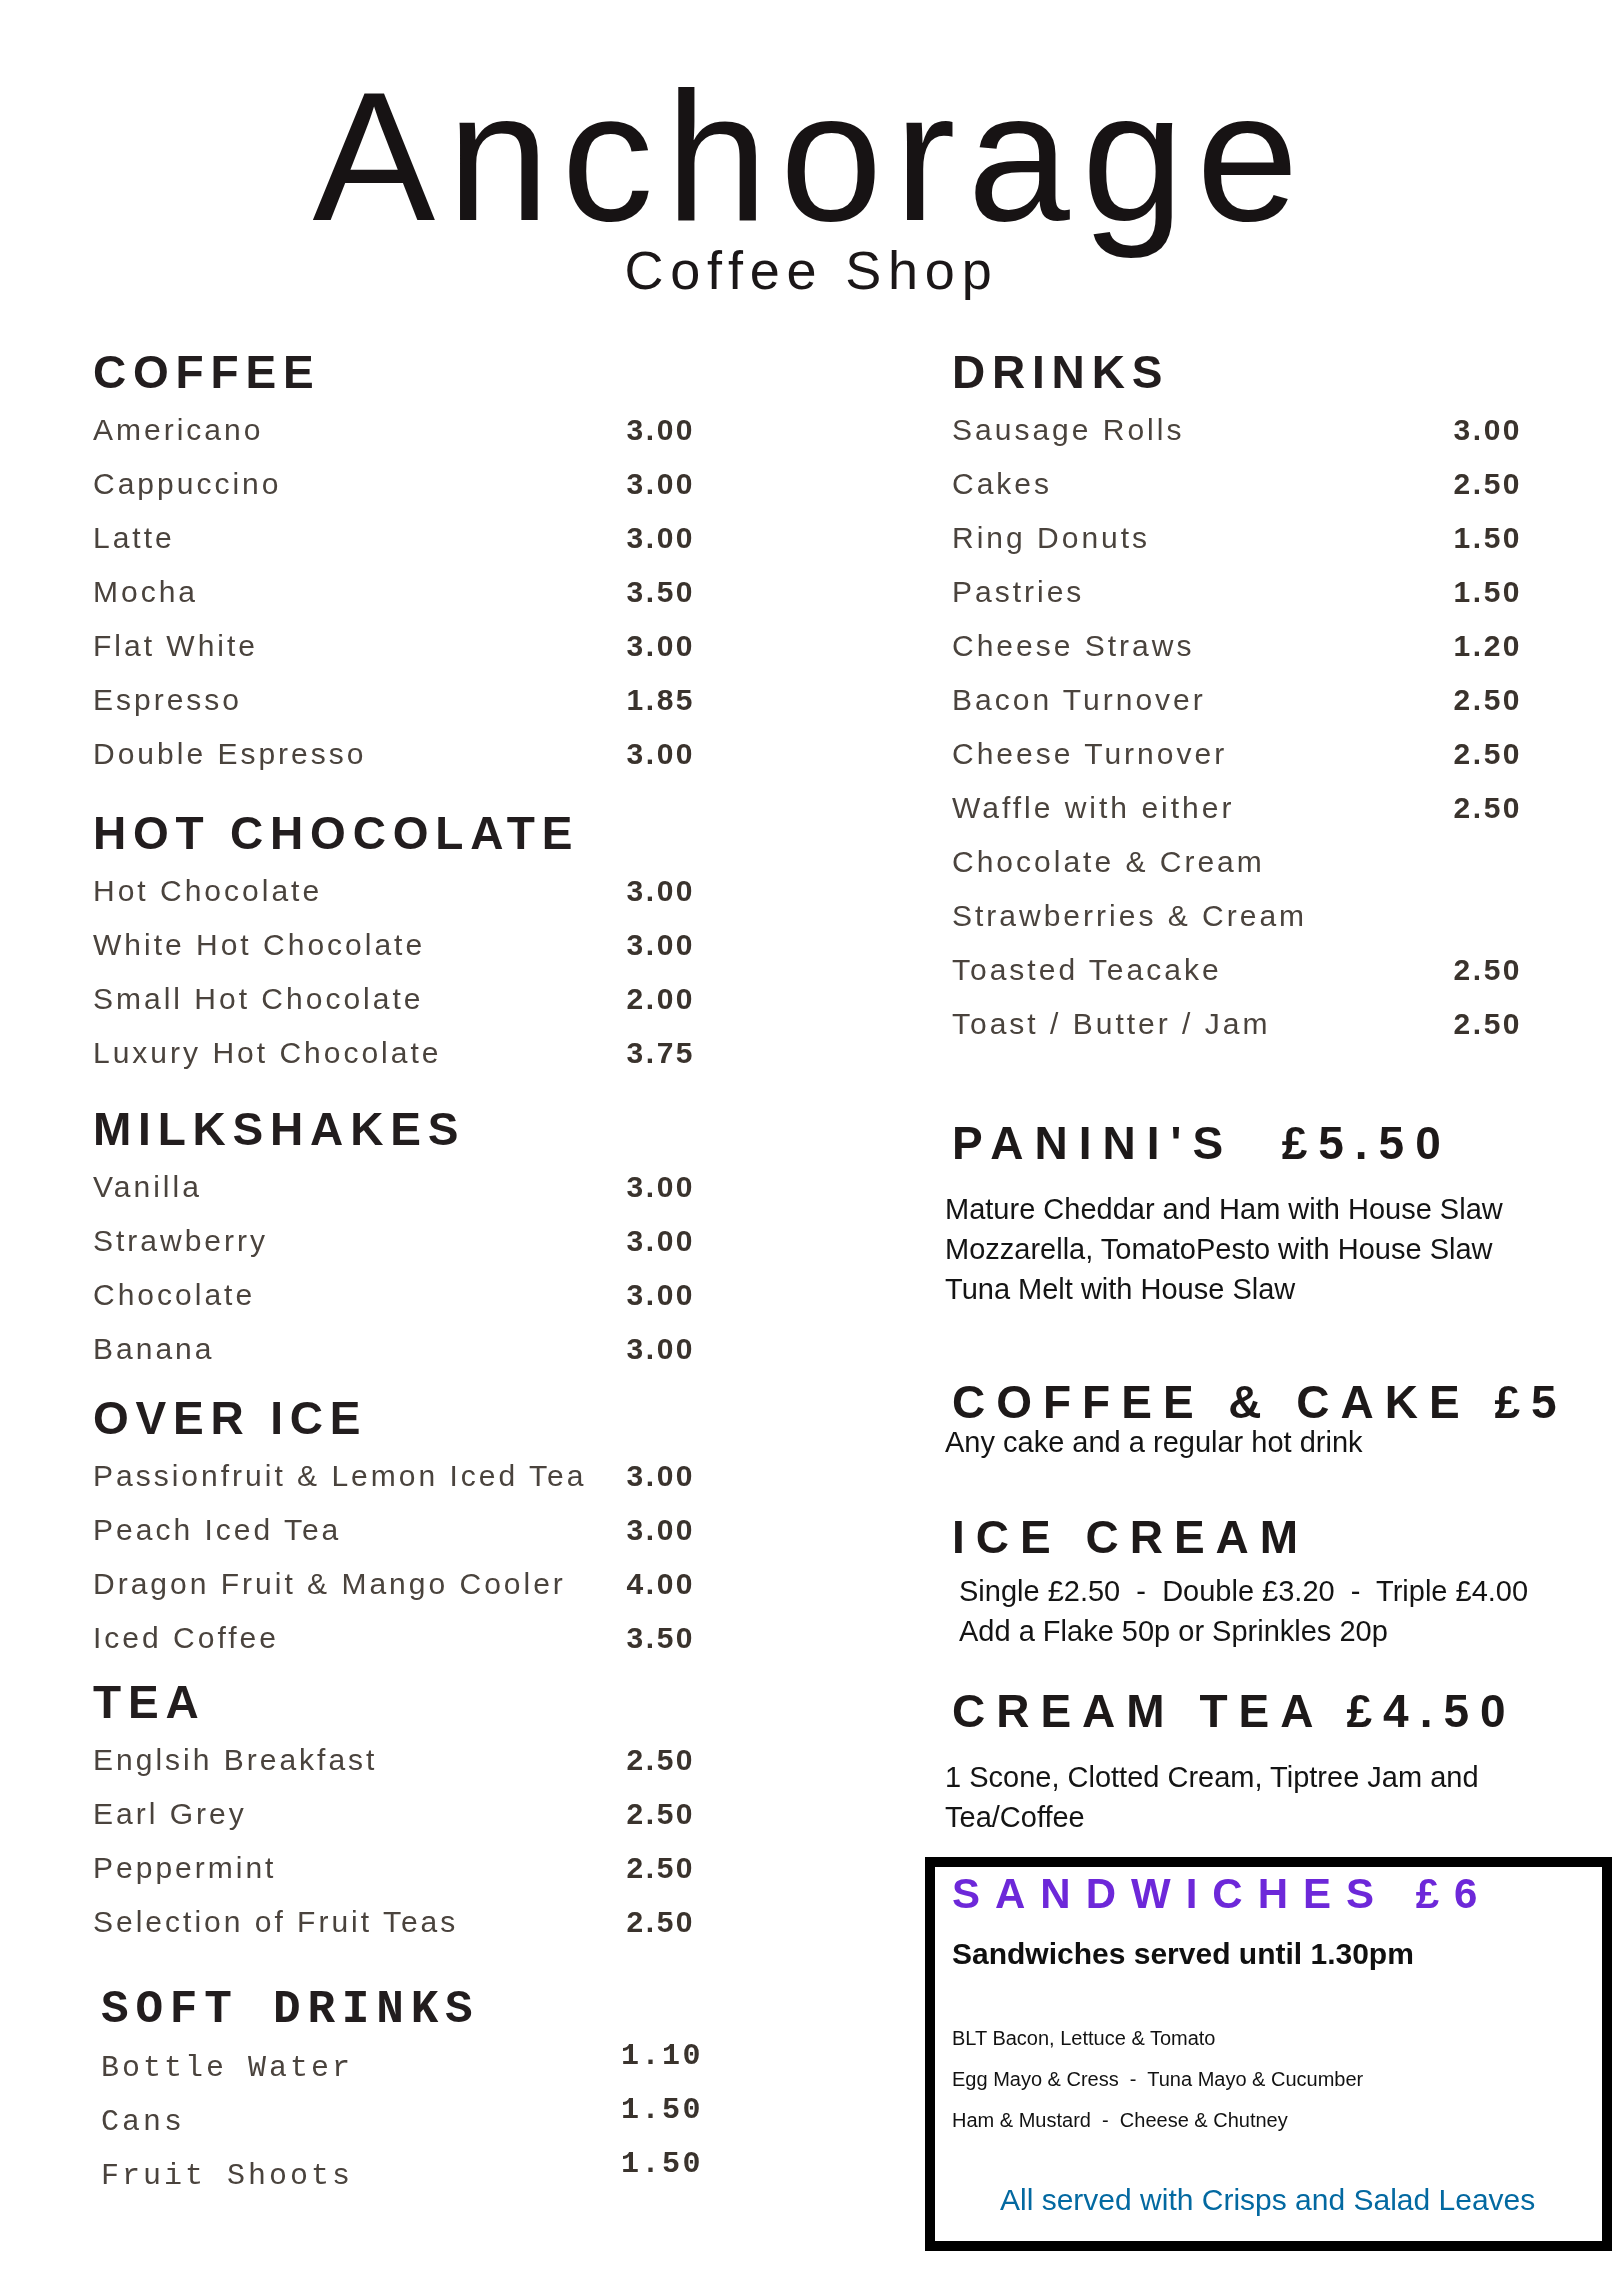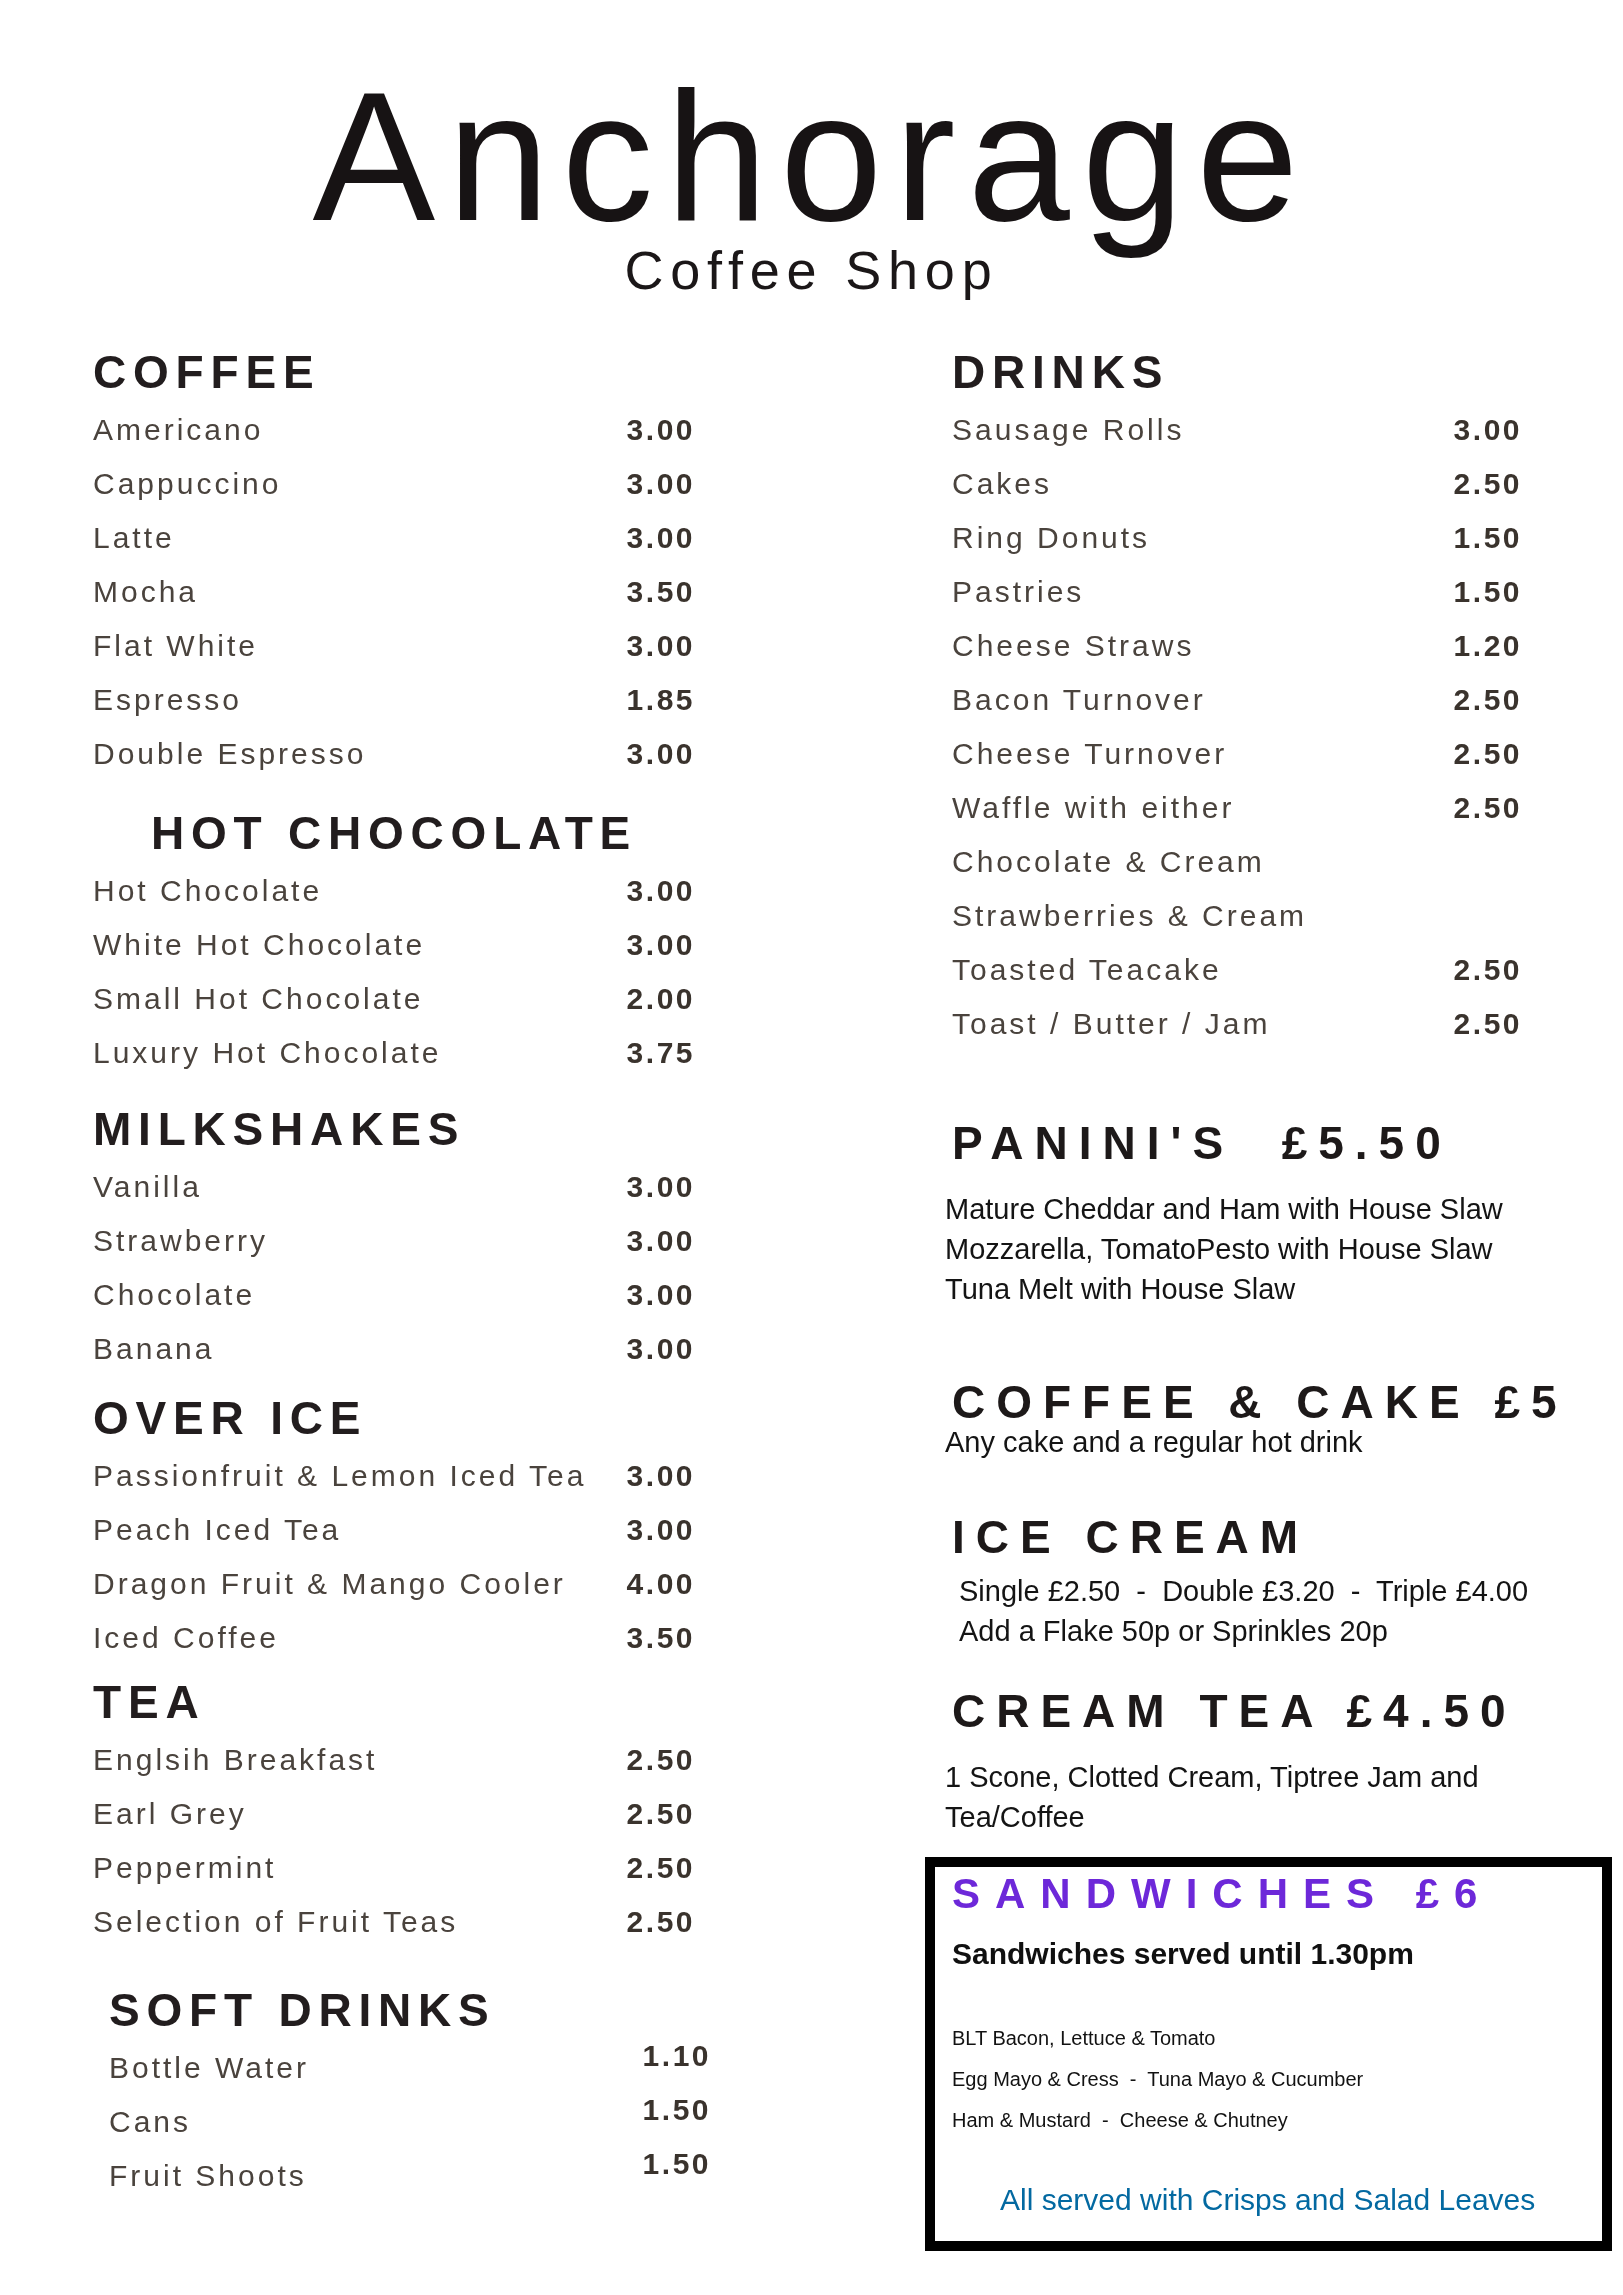--- a/index.html
+++ b/index.html
@@ -148,21 +148,21 @@
           <span class="item">Espresso</span>
           <span class="price">1.85</span>
         </div>
       <div class="row">
           <span class="item">Double Espresso</span>
           <span class="price">3.00</span>
         </div>
     </div>
   </section>
 
-  <section class="sec" style="left:93px; top:808px; width:602px;text-align:center;">
+  <section class="sec" style="left:93px; top:808px; width:602px;">
     <h2 class="sec-h">HOT CHOCOLATE</h2>
     <div class="rows">
       <div class="row">
           <span class="item">Hot Chocolate</span>
           <span class="price">3.00</span>
         </div>
       <div class="row">
           <span class="item">White Hot Chocolate</span>
           <span class="price">3.00</span>
         </div>
@@ -236,21 +236,21 @@
           <span class="item">Peppermint</span>
           <span class="price">2.50</span>
         </div>
       <div class="row">
           <span class="item">Selection of Fruit Teas</span>
           <span class="price">2.50</span>
         </div>
     </div>
   </section>
 
-  <section class="sec" style="left:109px; top:1985px; width:602px;">
+  <section class="sec" style="left:101px; top:1985px; width:602px;font-family:Liberation Mono, monospace;">
     <h2 class="sec-h">SOFT DRINKS</h2>
     <div class="rows">
       <div class="row">
           <span class="item">Bottle Water</span>
           <span class="price price-up">1.10</span>
         </div>
       <div class="row">
           <span class="item">Cans</span>
           <span class="price price-up">1.50</span>
         </div>

